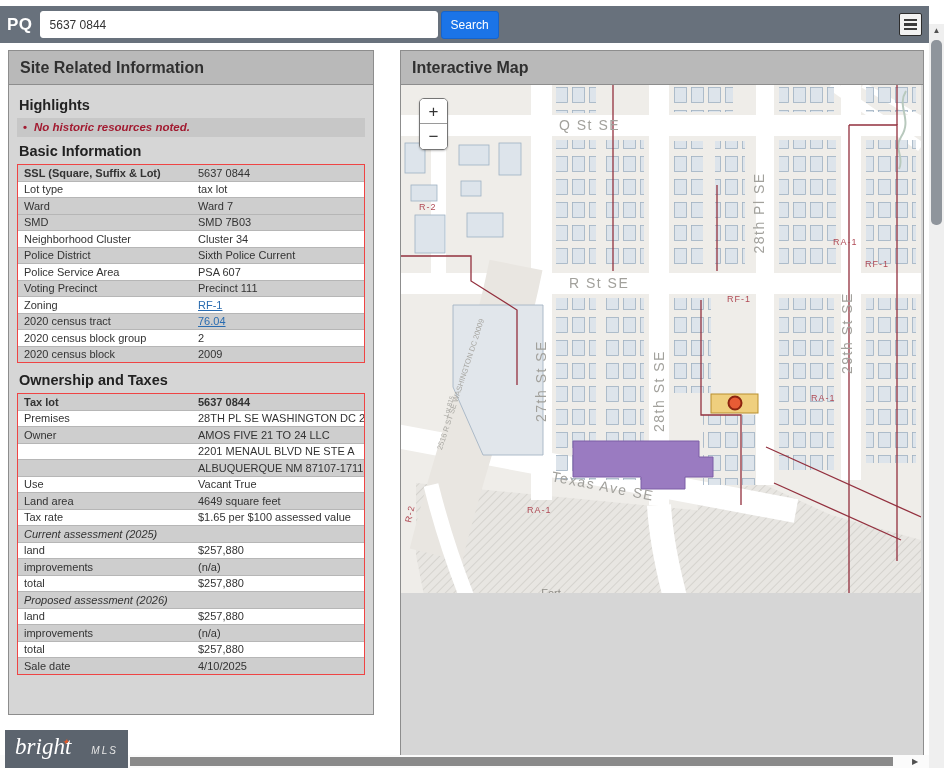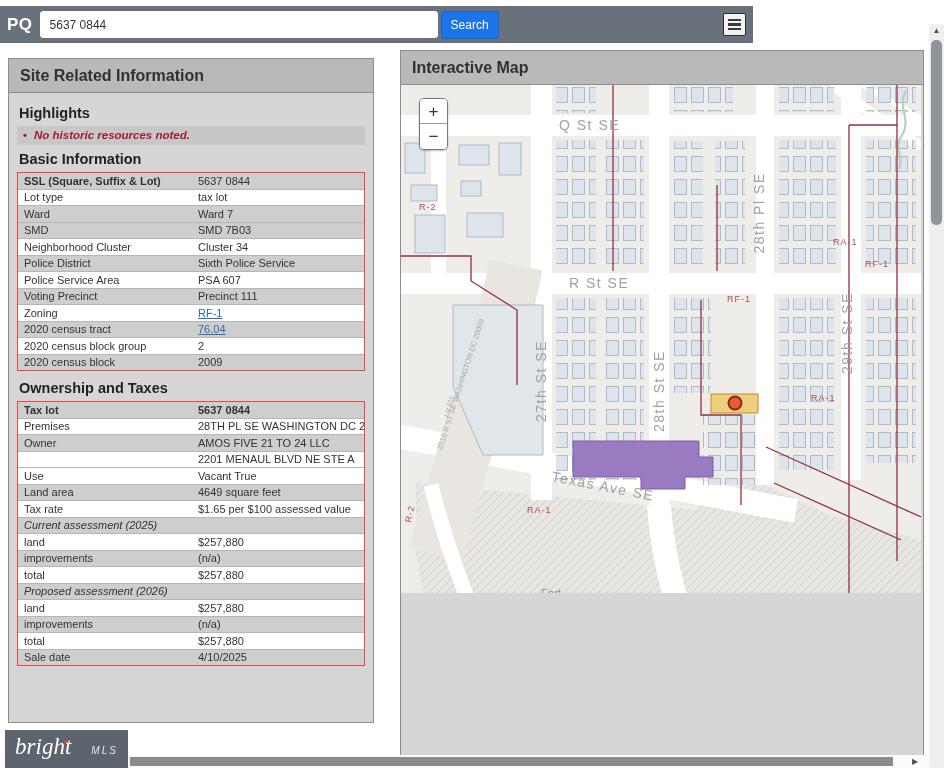--- a/index.html
+++ b/index.html
@@ -1,34 +1,34 @@
 <!DOCTYPE html>
 <html><head>
 <meta charset="utf-8">
 <style>
   html,body{margin:0;padding:0;background:#fff;}
   #screen{position:relative;width:944px;height:768px;overflow:hidden;background:#fff;
           font-family:"Liberation Sans",sans-serif;}
   
-  .topbar{position:absolute;left:0;top:6px;width:753px;height:37px;background:#68717c;
+  .topbar{position:absolute;left:0;top:6px;width:929px;height:37px;background:#68717c;
           display:flex;align-items:center;padding:0 7px;box-sizing:border-box;}
   .pq-logo{color:#fff;font-weight:bold;font-size:17px;margin-right:7px;letter-spacing:.5px;}
   .search-input{width:378px;height:25px;border:1px solid #fff;border-radius:3px;
           padding:0 9px;font-size:12px;color:#333;font-family:"Liberation Sans",sans-serif;outline:none;}
   .search-btn{height:28px;margin-left:3px;background:#1b74e8;color:#fff;border:1px solid #1664cc;
           border-radius:3px;font-size:12px;padding:0 9px;cursor:pointer;font-family:"Liberation Sans",sans-serif;}
   .tb-spacer{flex:1;}
   .menu-btn{width:23px;height:23px;background:#f2f2f2;border:1px solid #2c2c2c;border-radius:2px;
           display:flex;flex-direction:column;justify-content:center;align-items:center;gap:2px;cursor:pointer;padding:0;}
   .menu-btn i{display:block;width:13px;height:2.5px;background:#3a3a3a;}
   
   .panel{position:absolute;border:1px solid #8d8d8d;background:#d6d6d6;}
   .panel-header{height:33px;background:#b9b9b9;border-bottom:1px solid #8d8d8d;display:flex;
           align-items:center;padding-left:11px;font-size:16px;font-weight:bold;color:#303030;}
-  #left-panel{left:8px;top:58px;width:364px;height:663px;}
+  #left-panel{left:8px;top:50px;width:364px;height:663px;}
   #map-panel{left:400px;top:50px;width:522px;height:718px;}
   .left-body{padding:7px 8px;}
   .section-heading{font-size:14.5px;font-weight:bold;color:#222;margin:5px 0 5px 2px;}
   .highlight-item{background:#c7c7c7;color:#a21a30;font-style:italic;font-weight:bold;
           font-size:11.5px;padding:3px 4px 4px 17px;position:relative;margin:2px 0 6px 0;}
   .highlight-item .bullet{position:absolute;left:6px;top:3px;font-style:normal;}
   .ptable{border:1px solid #ef4444;background:#fff;margin:1px 0 9px 0;}
   .prow{display:flex;min-height:15.5px;align-items:center;font-size:11px;color:#333;
           border-top:1px solid #b6b6b6;background:#fff;}
   .prow:first-child{border-top:none;}
@@ -103,21 +103,21 @@
           <div class="prow shade">
             <div class="cell-label">SMD</div>
             <div class="cell-value">SMD 7B03</div>
           </div>
           <div class="prow">
             <div class="cell-label">Neighborhood Cluster</div>
             <div class="cell-value">Cluster 34</div>
           </div>
           <div class="prow shade">
             <div class="cell-label">Police District</div>
-            <div class="cell-value">Sixth Police Service</div>
+            <div class="cell-value">Sixth Police Current</div>
           </div>
           <div class="prow">
             <div class="cell-label">Police Service Area</div>
             <div class="cell-value">PSA 607</div>
           </div>
           <div class="prow shade">
             <div class="cell-label">Voting Precinct</div>
             <div class="cell-value">Precinct 111</div>
           </div>
           <div class="prow">
@@ -148,20 +148,24 @@
             <div class="cell-label i1">Premises</div>
             <div class="cell-value">28TH PL SE WASHINGTON DC 20020</div>
           </div>
           <div class="prow shade">
             <div class="cell-label i1">Owner</div>
             <div class="cell-value">AMOS FIVE 21 TO 24 LLC</div>
           </div>
           <div class="prow">
             <div class="cell-label i1"></div>
             <div class="cell-value">2201 MENAUL BLVD NE STE A</div>
+          </div>
+          <div class="prow shade">
+            <div class="cell-label i1"></div>
+            <div class="cell-value">ALBUQUERQUE NM 87107-1711</div>
           </div>
           <div class="prow">
             <div class="cell-label i1">Use</div>
             <div class="cell-value">Vacant True</div>
           </div>
           <div class="prow shade">
             <div class="cell-label i1">Land area</div>
             <div class="cell-value">4649 square feet</div>
           </div>
           <div class="prow">

